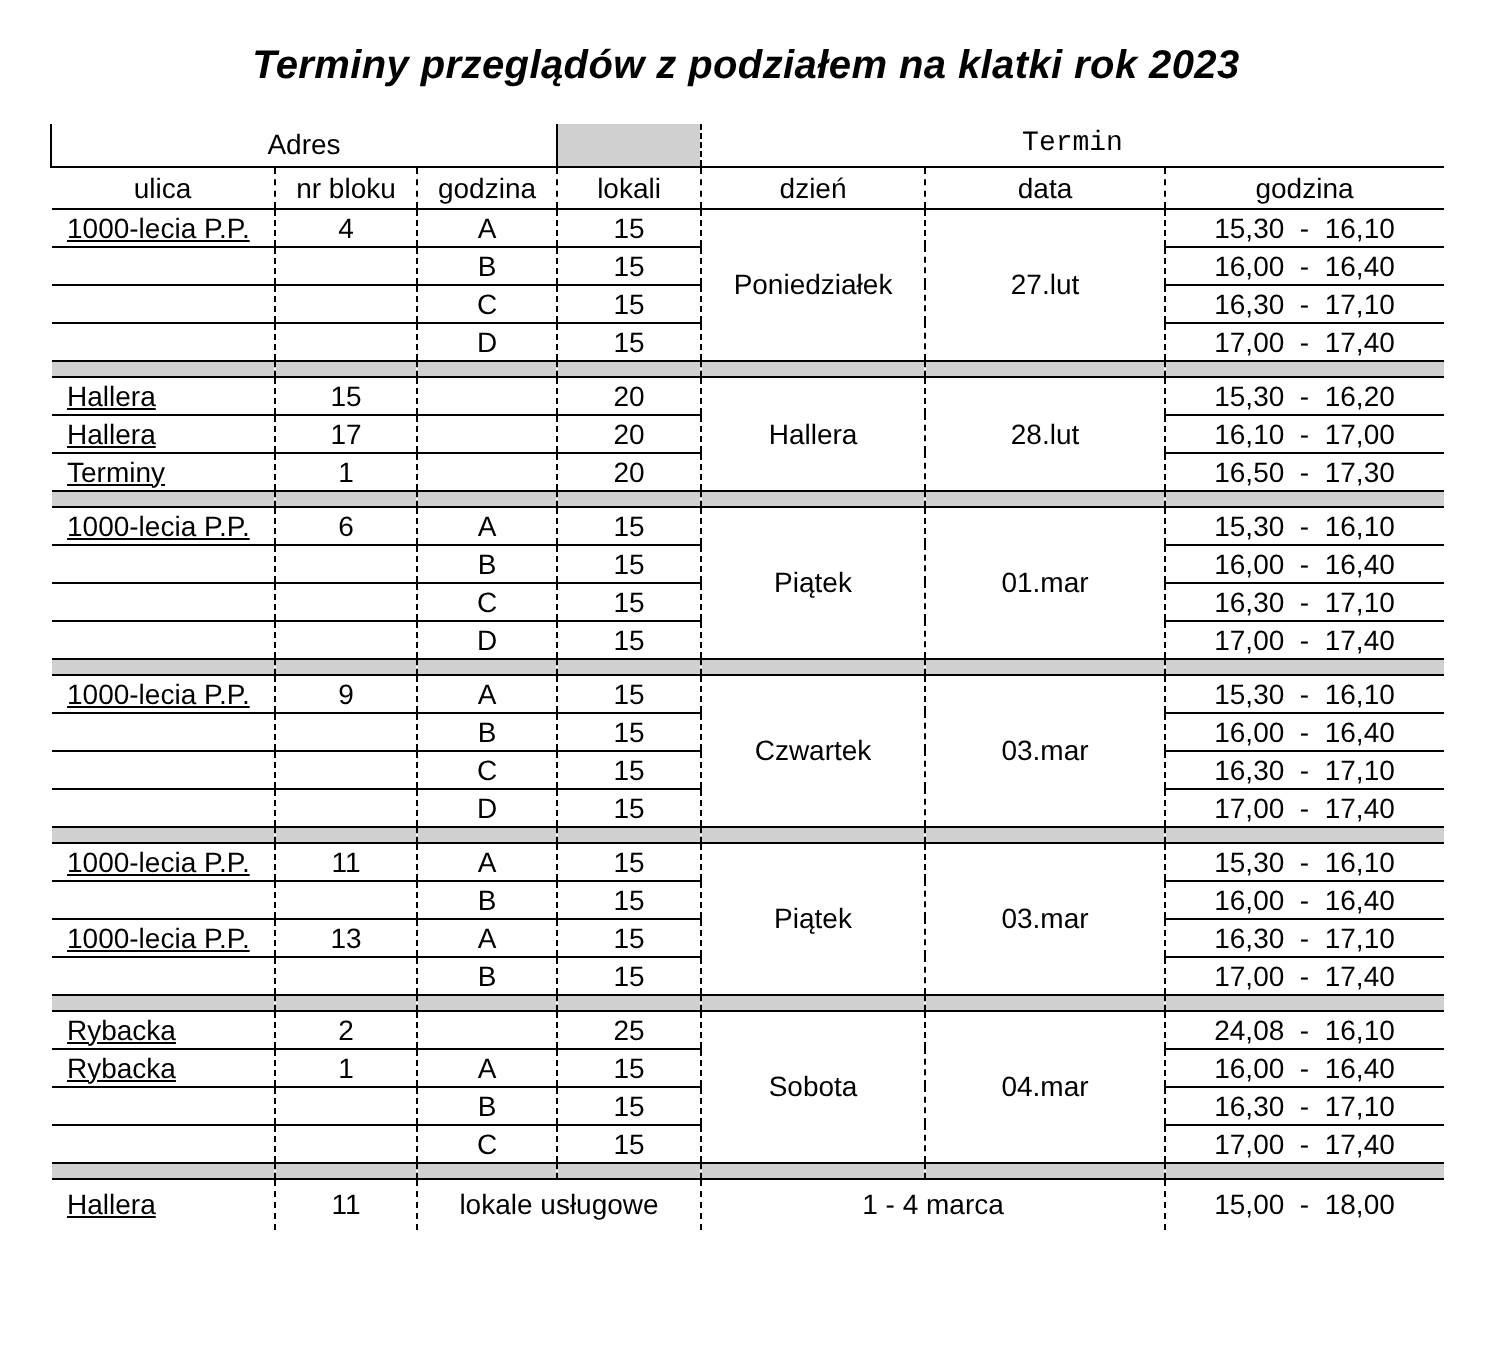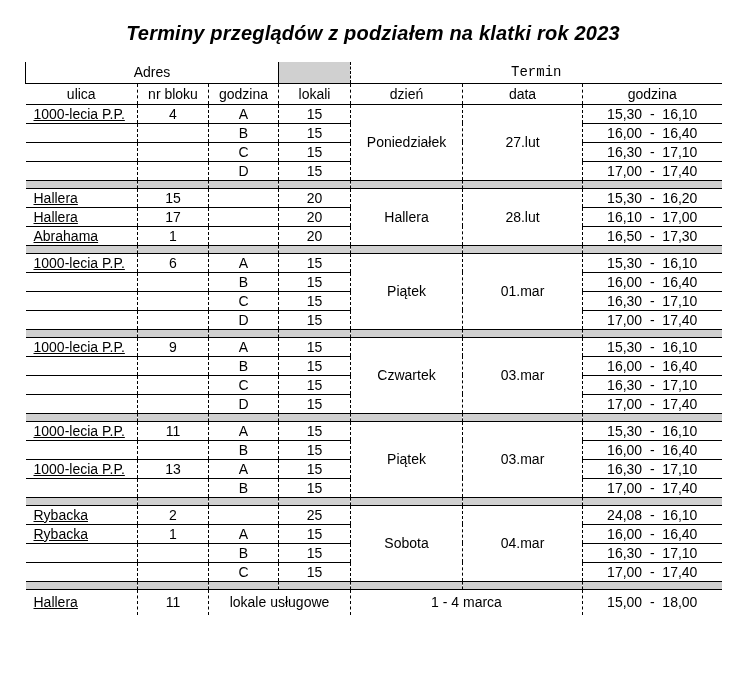--- a/index.html
+++ b/index.html
@@ -121,21 +121,21 @@
           <td class="vd bb godz">15,30  -  16,20</td>
         </tr>
         <tr>
           <td class="ulica bb">Hallera</td>
           <td class="vd bb">17</td>
           <td class="vd bb"></td>
           <td class="vd bb">20</td>
           <td class="vd bb godz">16,10  -  17,00</td>
         </tr>
         <tr>
-          <td class="ulica bb">Abrahama</td>
+          <td class="ulica bb">Terminy</td>
           <td class="vd bb">1</td>
           <td class="vd bb"></td>
           <td class="vd bb">20</td>
           <td class="vd bb godz">16,50  -  17,30</td>
         </tr>
         <tr class="sep">
           <td></td>
           <td class="vd"></td>
           <td class="vd"></td>
           <td class="vd"></td>

